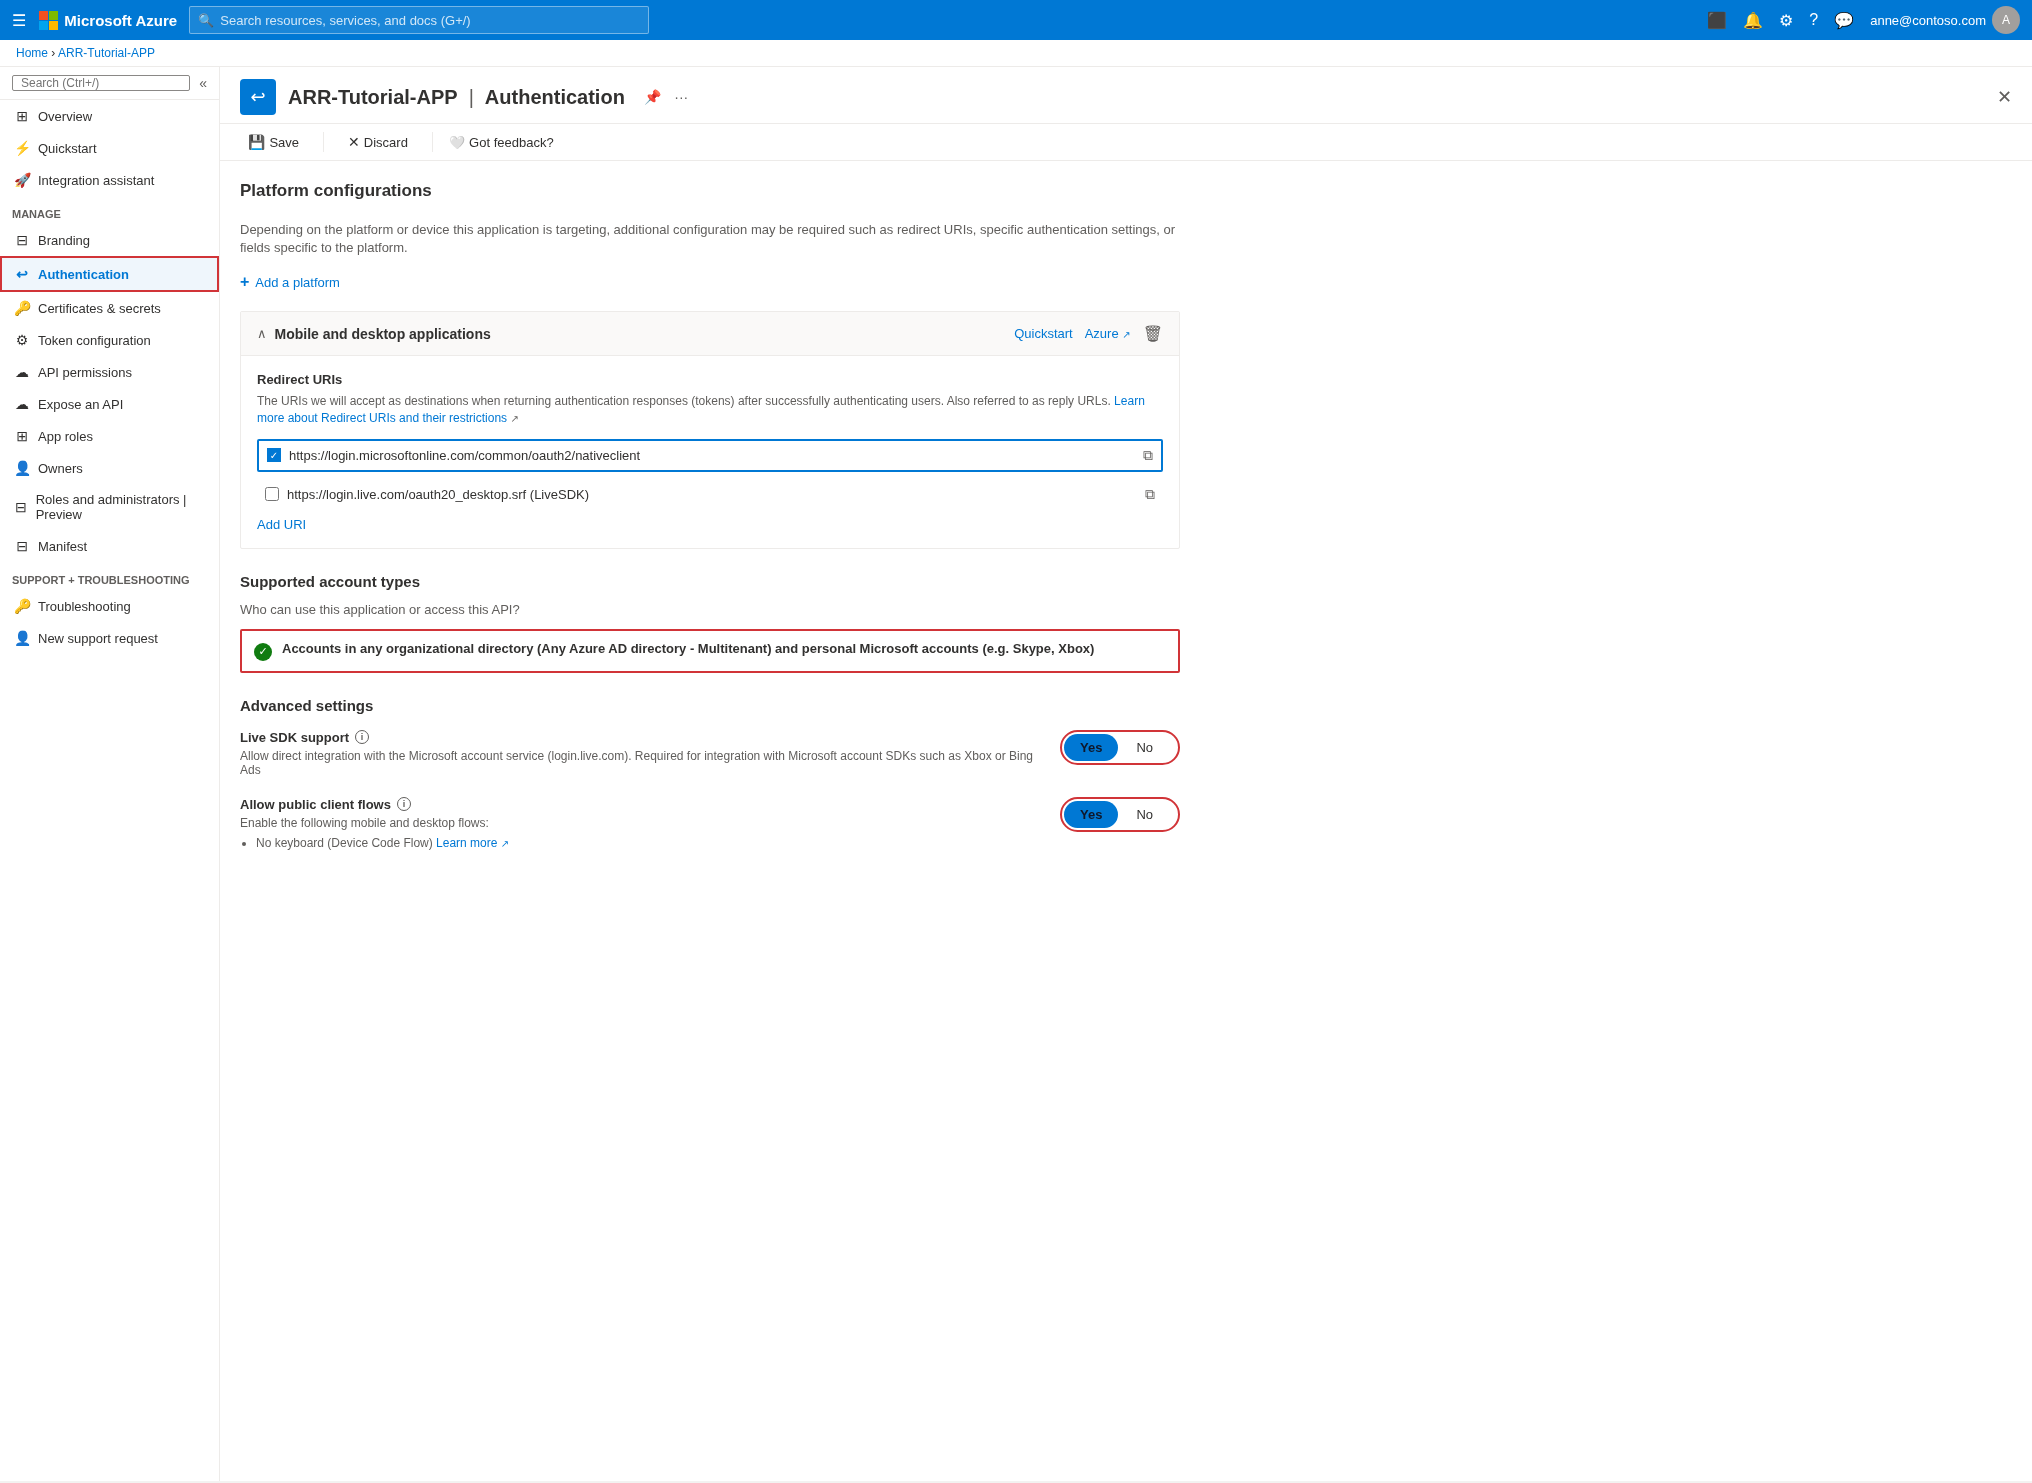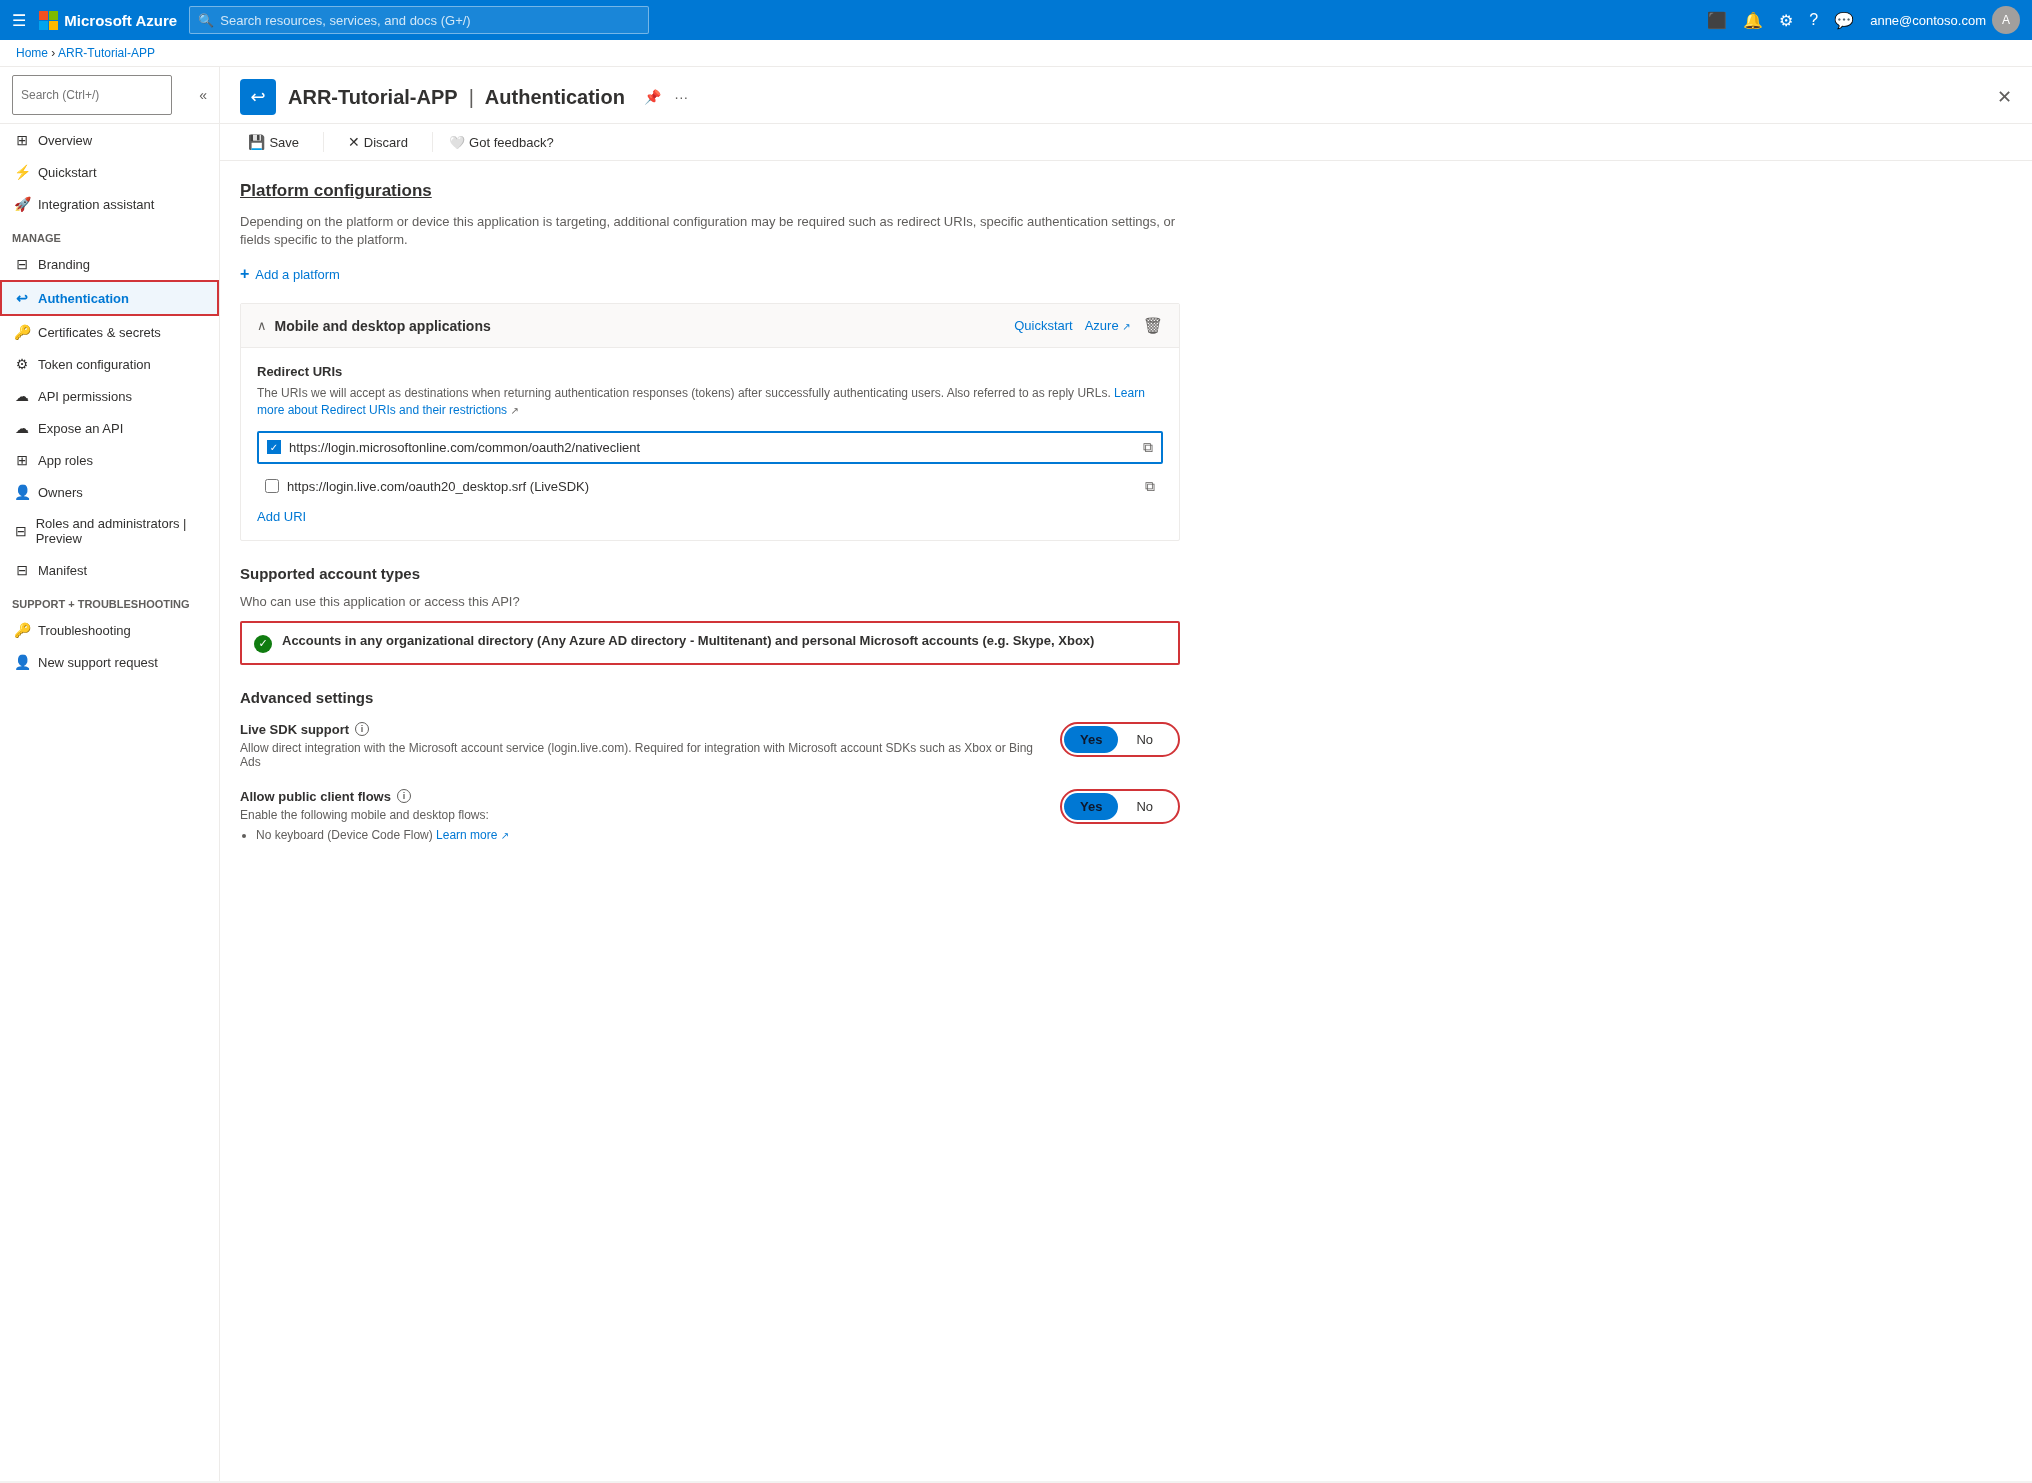--- a/index.html
+++ b/index.html
@@ -94,21 +94,21 @@
       color: #323130; font-size: 13px; padding: 4px 8px;
       border: none; background: none;
     }
     .toolbar-btn .icon { font-size: 14px; }
     .toolbar-divider { width: 1px; height: 20px; background: #edebe9; }
     .toolbar-feedback { display: flex; align-items: center; gap: 4px; cursor: pointer; color: #323130; }
 
     
     .main-content { padding: 20px; max-width: 980px; }
 
-    .section-title { font-size: 17px; font-weight: 600; color: #323130; margin-bottom: 12px; text-decoration: underline; }
+    .section-title { font-size: 17px; font-weight: 600; color: #323130; margin-bottom: 20px; }
     .section-desc { font-size: 13px; color: #605e5c; margin-bottom: 16px; line-height: 1.4; }
 
     .add-platform {
       display: flex; align-items: center; gap: 6px; color: #0078d4;
       cursor: pointer; font-size: 13px; margin-bottom: 20px;
     }
 
     
     .platform-card {
       border: 1px solid #edebe9; border-radius: 2px; margin-bottom: 20px;
@@ -226,21 +226,21 @@
 <div class="breadcrumb">
   <a href="#">Home</a>
   <span> › </span>
   <a href="#">ARR-Tutorial-APP</a>
 </div>
 
 <div class="main-container">
 
   <div class="sidebar">
     <div class="sidebar-search">
-      <input type="text" style="border: 1px solid rgb(138, 136, 134); border-radius: 2px; padding: 12px 8px; font-size: 12px; width: 160px; outline: none;" placeholder="Search (Ctrl+/)">
+      <input type="text" style="border: 1px solid rgb(138, 136, 134); border-radius: 2px; padding: 0 8px; font-size: 12px; width: 178px; outline: none;" placeholder="Search (Ctrl+/)">
       <span class="sidebar-collapse">«</span>
     </div>
 
     <div class="sidebar-item">
       <span class="sidebar-icon">⊞</span>
       <span class="sidebar-item-text">Overview</span>
     </div>
     <div class="sidebar-item">
       <span class="sidebar-icon">⚡</span>
       <span class="sidebar-item-text">Quickstart</span>

